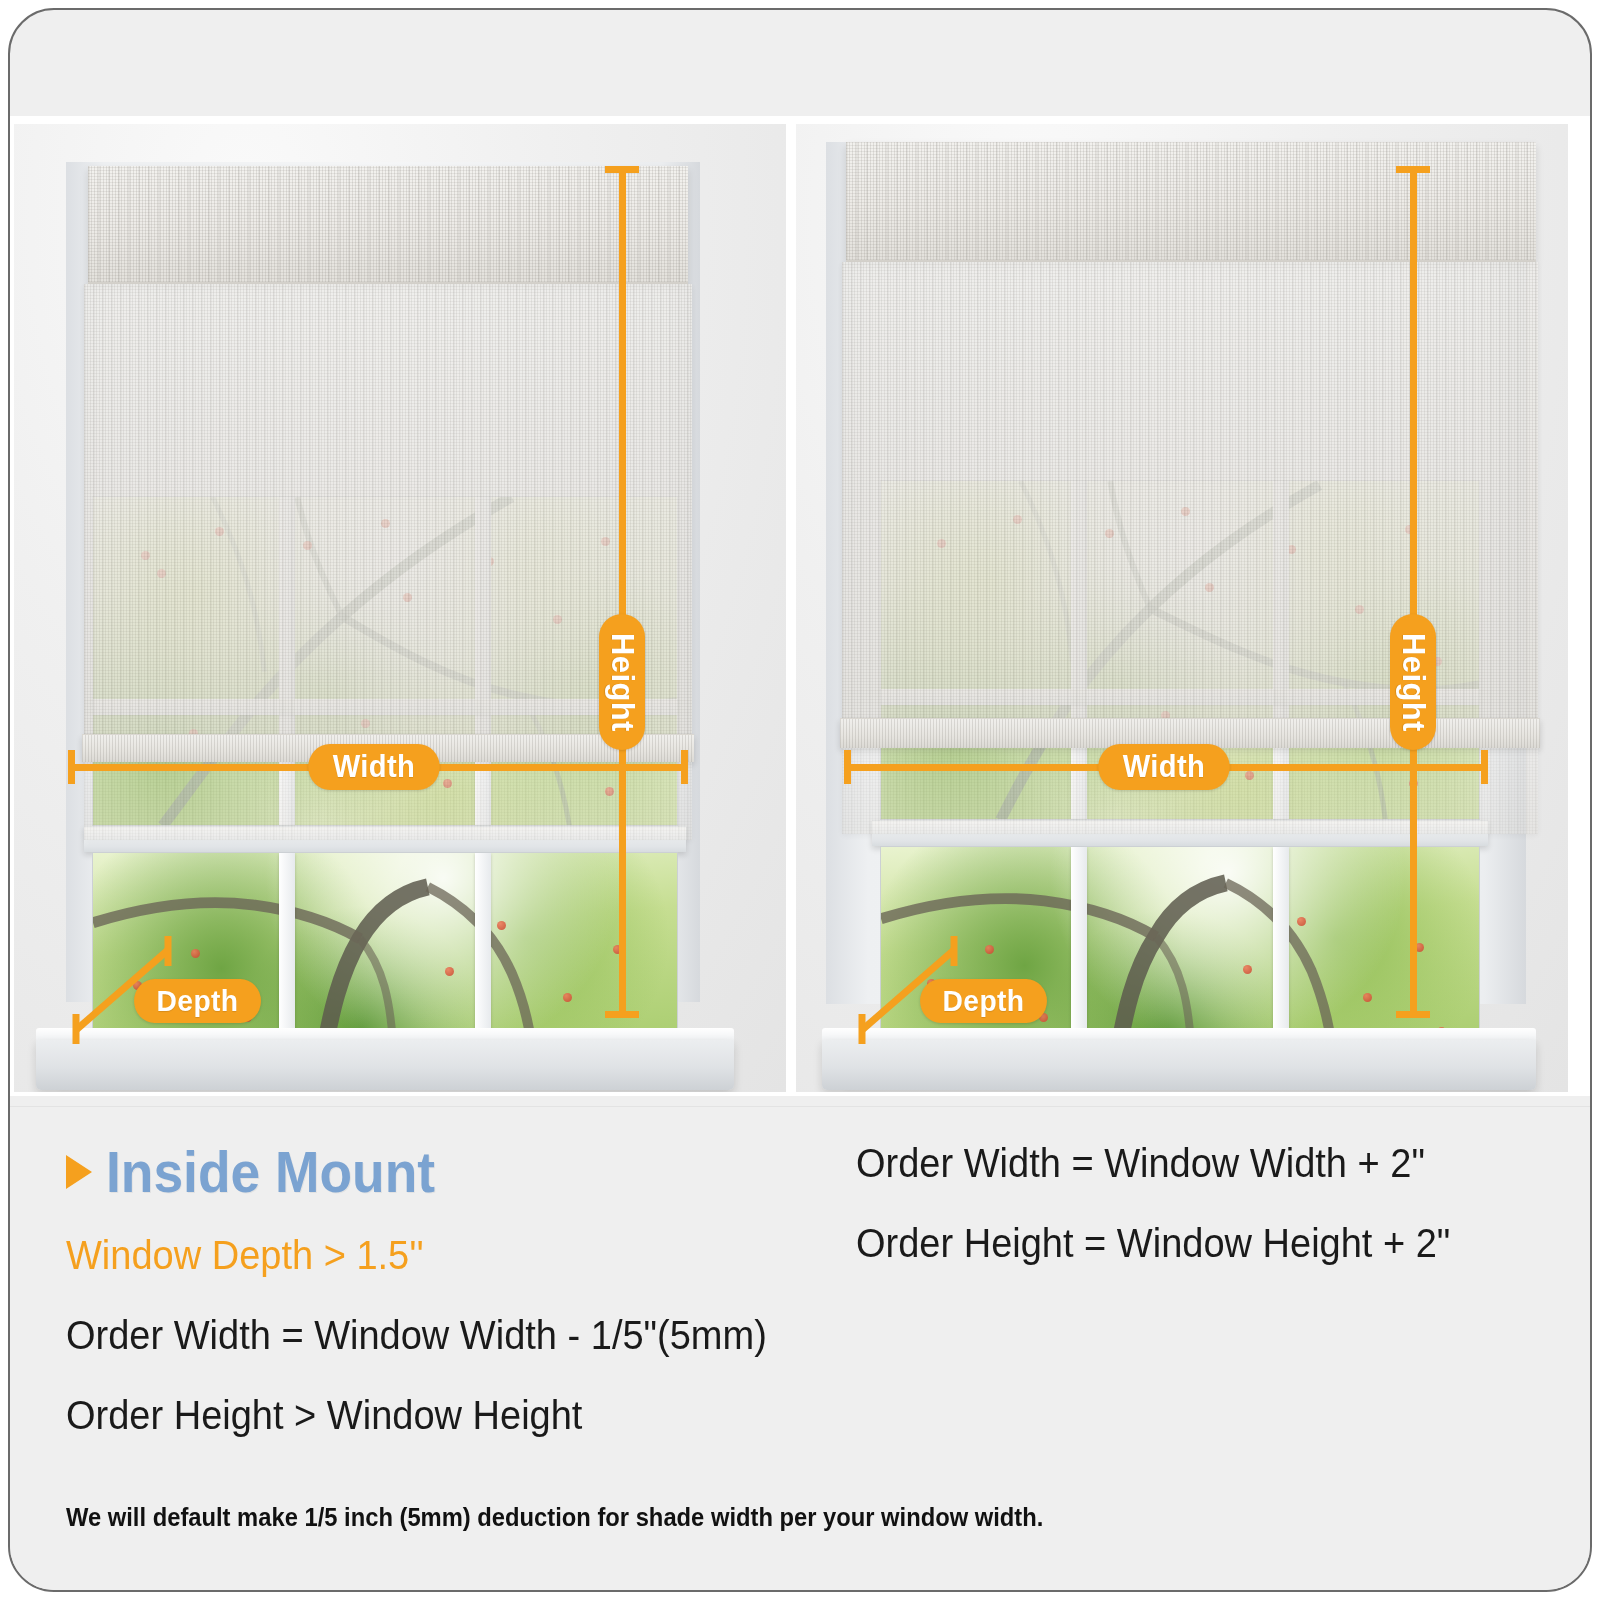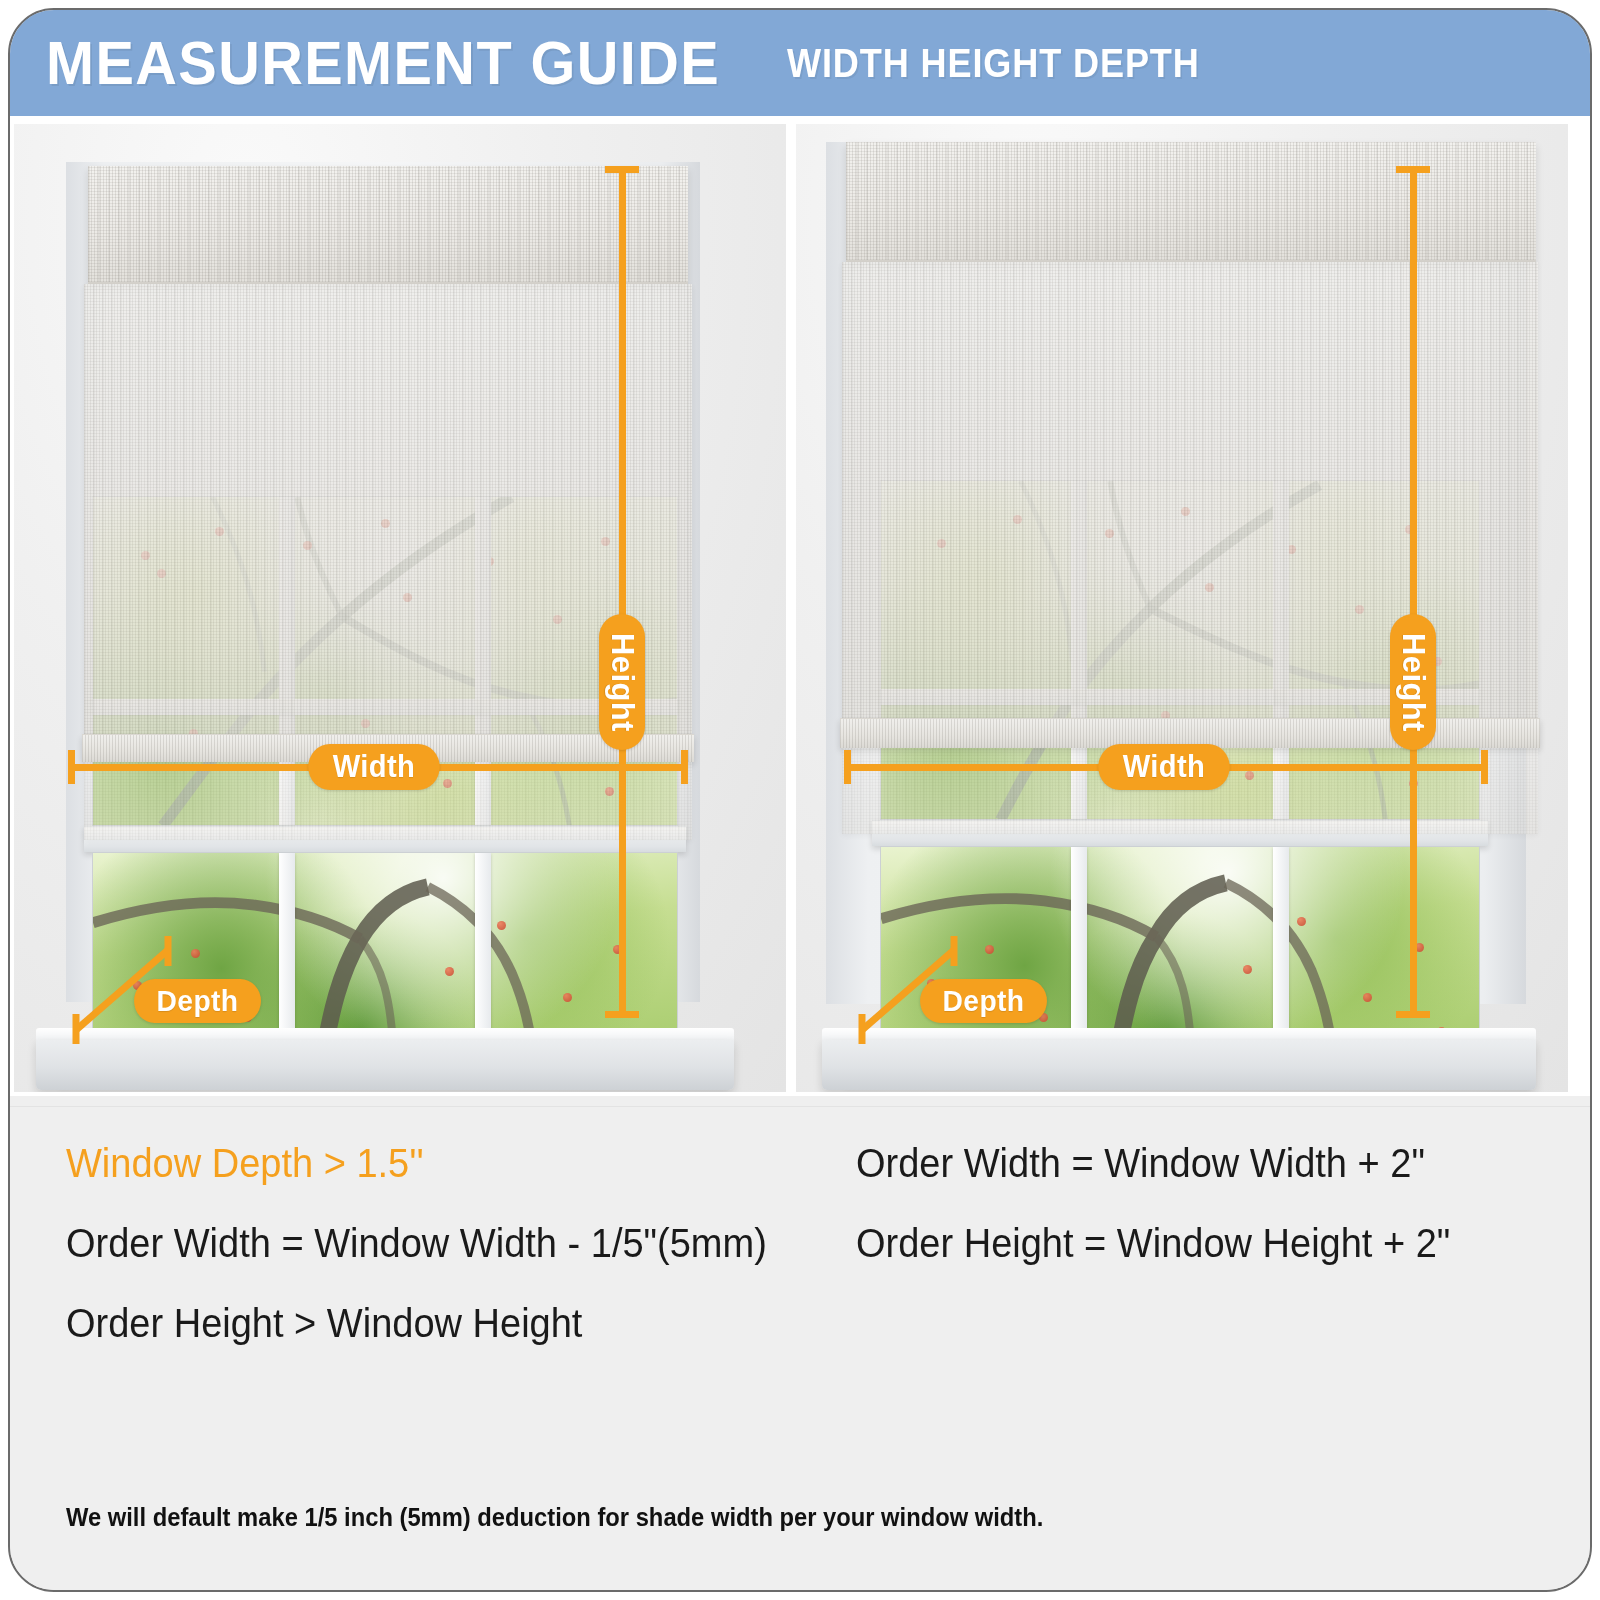--- a/index.html
+++ b/index.html
@@ -275,24 +275,20 @@
     white-space: nowrap;
     transform: scaleX(.95);
     transform-origin: left center;
   }
 </style>
 </head>
 <body>
 
 <div class="card">
 
-  <div class="header">
-    <span class="title-main">MEASUREMENT GUIDE</span>
-    <span class="title-sub">WIDTH HEIGHT DEPTH</span>
-  </div>
 
   <div class="panels">
 
     <div class="panel left">
       <div class="wall"></div>
 
       <div class="reveal"></div>
 
       <div class="sash" style="left:78px; top:372px; width:586px; height:330px;">
         <div class="glass"></div>
@@ -474,20 +470,24 @@
         <line x1="16" y1="80" x2="16" y2="110" stroke="#f5a01e" stroke-width="7"></line>
         <line x1="108" y1="2" x2="108" y2="32" stroke="#f5a01e" stroke-width="7"></line>
       </svg>
       <div class="pill depth" style="left:120px; top:855px;">Depth</div>
     </div>
   </div>
 
   <div class="textwrap">
 
     <div class="col left">
+      <div class="mount-head">
+        <span class="tri"></span>
+        <span class="mount-title">Inside Mount</span>
+      </div>
       <div class="rule accent">Window Depth &gt; 1.5''</div>
       <div class="rule">Order Width  = Window Width - 1/5"(5mm)</div>
       <div class="rule">Order Height &gt; Window Height</div>
     </div>
 
     <div class="col right">
       <div class="rule">Order Width = Window Width + 2"</div>
       <div class="rule">Order Height = Window Height + 2"</div>
     </div>
 

